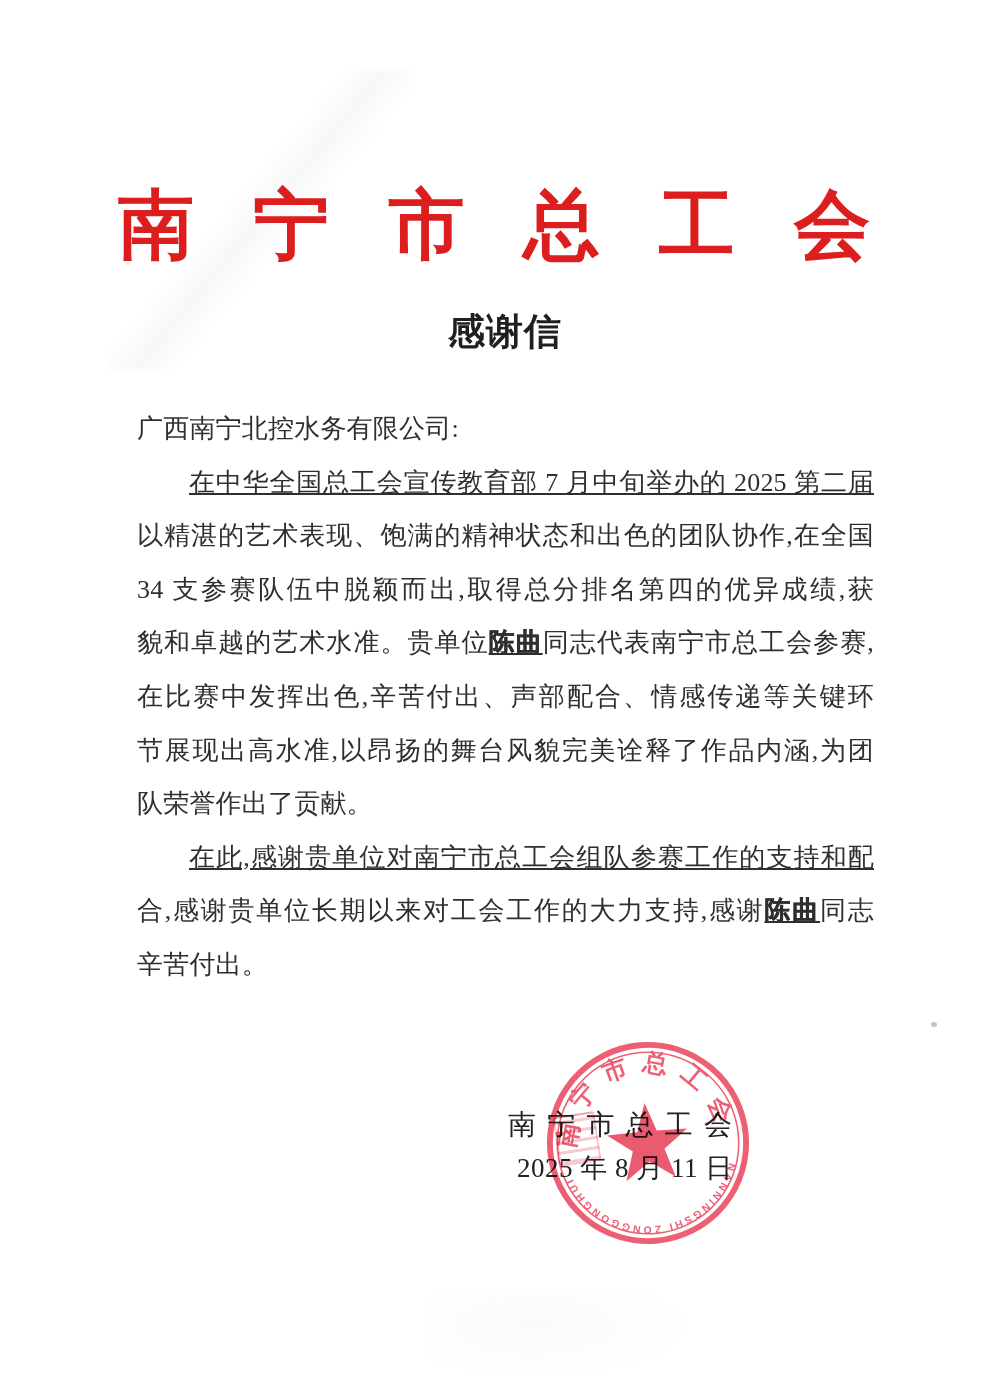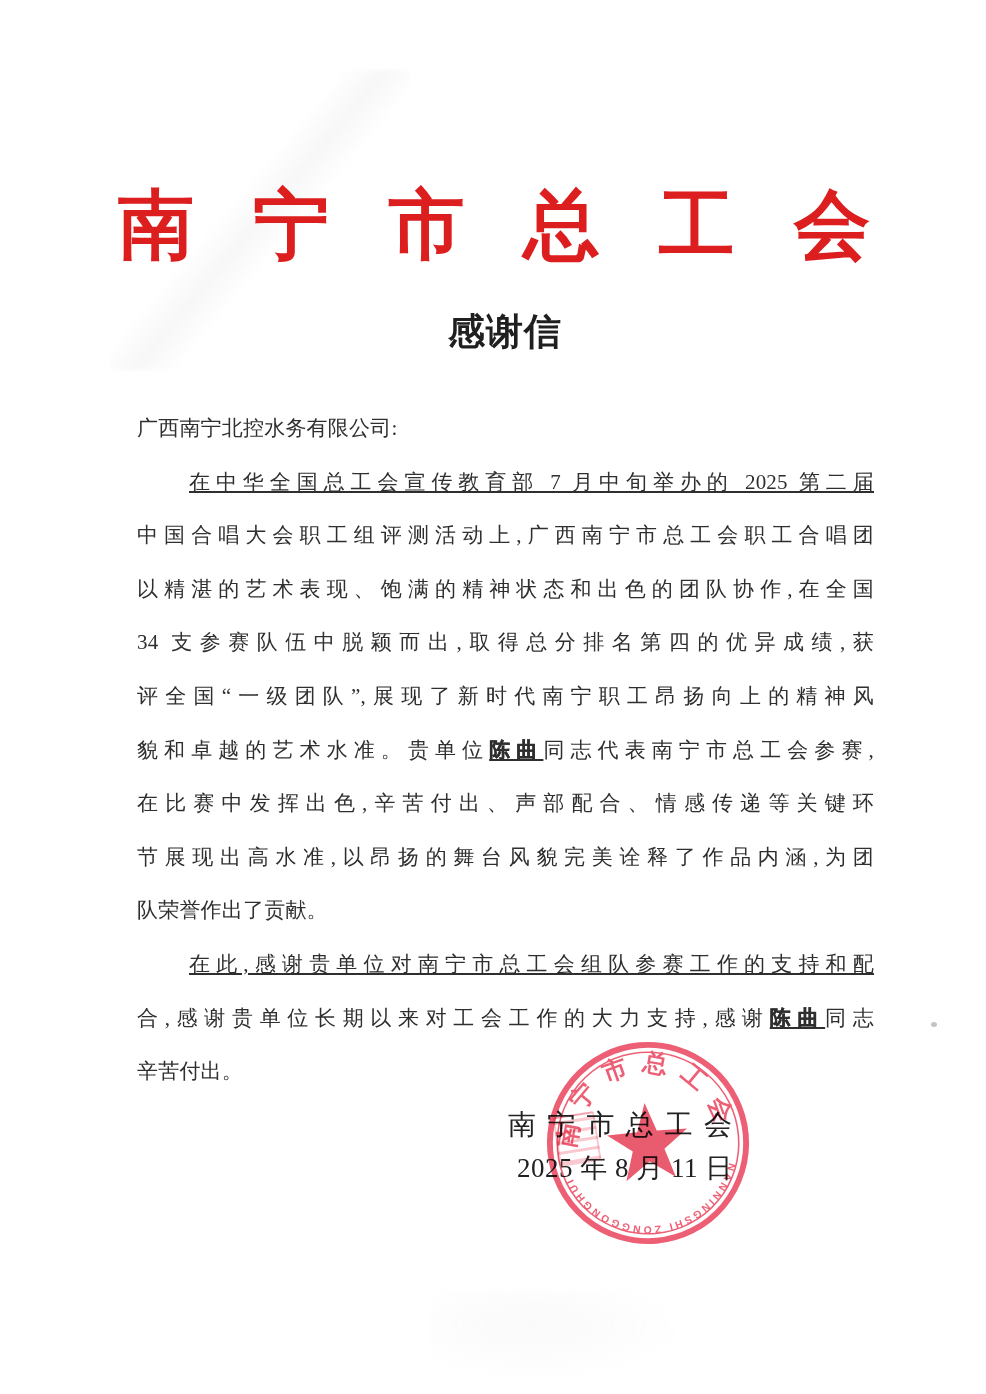--- a/index.html
+++ b/index.html
@@ -33,21 +33,21 @@
   .letterhead span{display:block;}
   
   .letter-title{
     position:absolute;left:0;top:310px;width:100%;padding-left:24px;box-sizing:border-box;
     text-align:center;font-size:37px;line-height:44px;font-weight:bold;
     color:#1f1f1f;letter-spacing:1px;
   }
   
   .body{
     position:absolute;left:137px;top:402px;width:737px;
-    font-size:21px;color:#2f2f2f;
+    font-size:26px;color:#2f2f2f;
   }
   .line{
     height:53.6px;line-height:53.6px;white-space:nowrap;
     letter-spacing:0.2px;
   }
   .line.fill{
     white-space:normal;text-align:justify;text-align-last:justify;
     text-justify:inter-character;
   }
   .line.indent{text-indent:52px;text-decoration:underline;}
@@ -93,24 +93,22 @@
       <span>总</span>
       <span>工</span>
       <span>会</span>
     </div>
 
   <div class="letter-title">感谢信</div>
 
   <div class="body" id="body-lines">
       <div class="line"><span>广西南宁北控水务有限公司:</span></div>
       <div class="line indent fill"><span>在中华全国总工会宣传教育部 7 月中旬举办的 2025 第二届</span></div>
-      <div class="line fill"><span>中国合唱大会职工组评测活动上,广西南宁市总工会职工合唱团</span></div>
       <div class="line fill"><span>以精湛的艺术表现、饱满的精神状态和出色的团队协作,在全国</span></div>
       <div class="line fill"><span>34 支参赛队伍中脱颖而出,取得总分排名第四的优异成绩,获</span></div>
-      <div class="line fill"><span>评全国“一级团队”,展现了新时代南宁职工昂扬向上的精神风</span></div>
       <div class="line fill"><span>貌和卓越的艺术水准。贵单位</span><span class="b">陈曲</span><span>同志代表南宁市总工会参赛,</span></div>
       <div class="line fill"><span>在比赛中发挥出色,辛苦付出、声部配合、情感传递等关键环</span></div>
       <div class="line fill"><span>节展现出高水准,以昂扬的舞台风貌完美诠释了作品内涵,为团</span></div>
       <div class="line"><span>队荣誉作出了贡献。</span></div>
       <div class="line indent fill"><span>在此,感谢贵单位对南宁市总工会组队参赛工作的支持和配</span></div>
       <div class="line fill"><span>合,感谢贵单位长期以来对工会工作的大力支持,感谢</span><span class="b">陈曲</span><span>同志</span></div>
       <div class="line"><span>辛苦付出。</span></div>
     </div>
 
   <div class="ghost-mark"></div>

